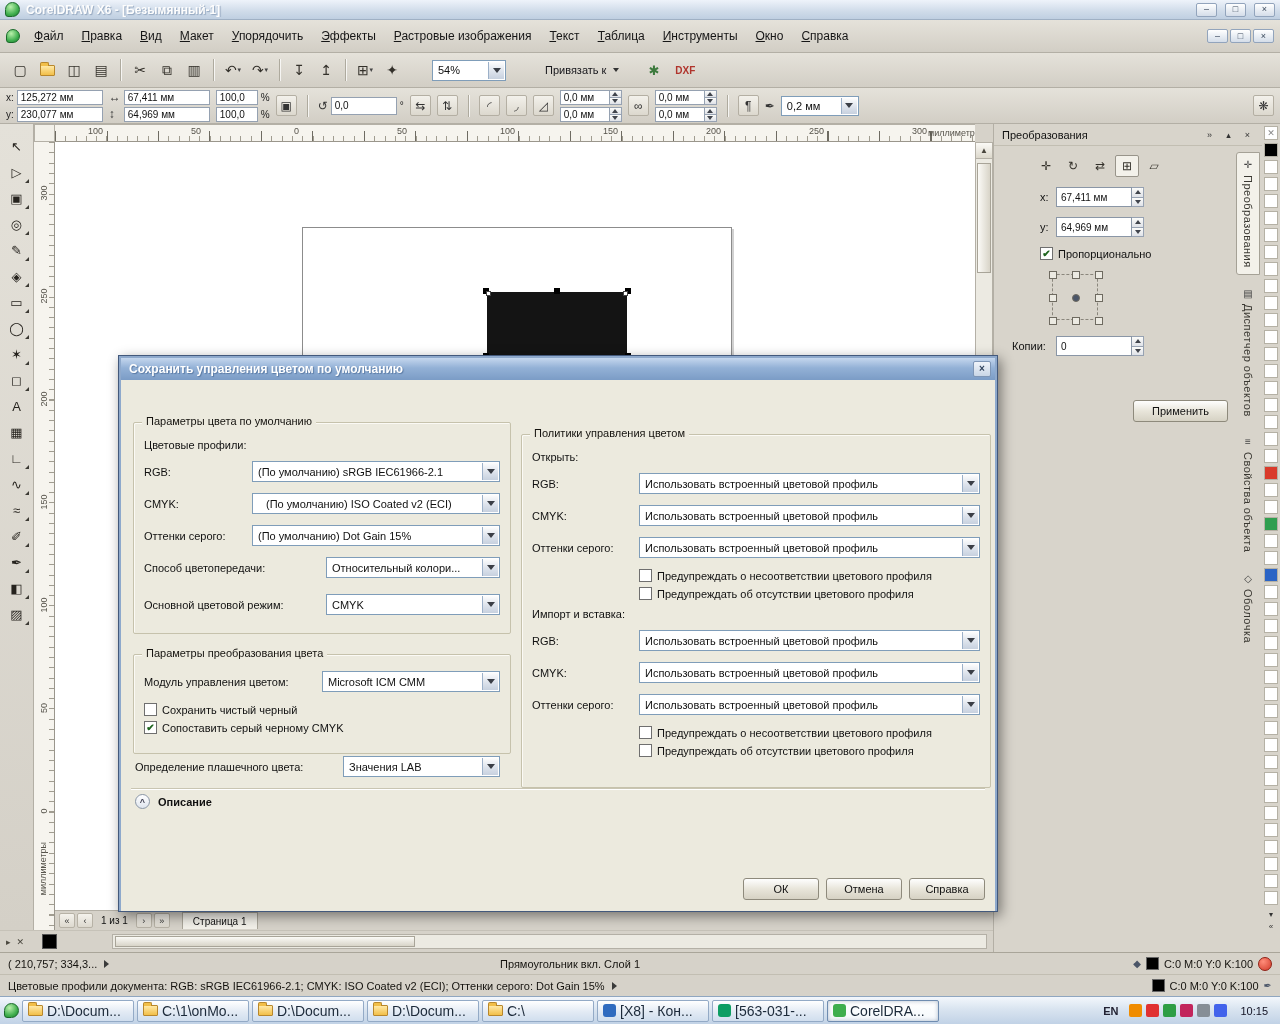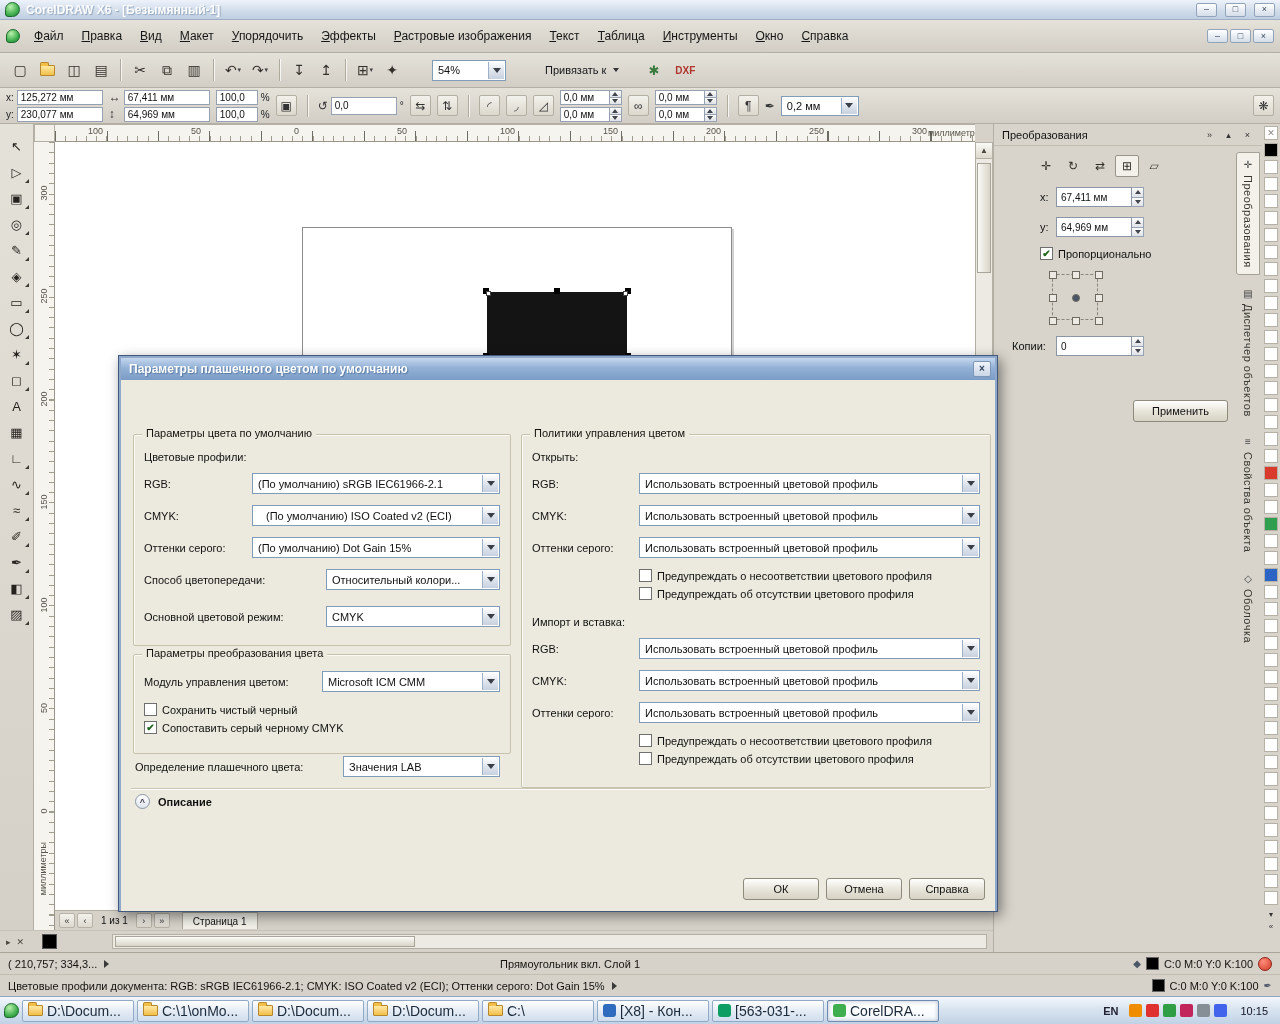--- a/index.html
+++ b/index.html
@@ -165,31 +165,31 @@
 .disk{width:11px;height:11px;background:#4d6fae;border-radius:1px;position:relative}
 .disk::after{content:"";position:absolute;left:2px;top:0;width:7px;height:4px;background:#dfe7f4}
 .disk::before{content:"";position:absolute;left:3px;bottom:1px;width:5px;height:4px;background:#fff}
 .bin{width:9px;height:10px;background:#b0ac9f;border-radius:1px 1px 2px 2px;position:relative}
 .bin::before{content:"";position:absolute;left:-2px;top:-3px;width:13px;height:2px;background:#b0ac9f}
 .group{position:absolute;border:1px solid #c6c2ac;border-radius:2px;padding:16px 10px 0 10px;box-shadow:inset 1px 1px 0 #fbfaf5}
 .glegend{position:absolute;top:-8px;left:8px;background:#eceade;padding:0 4px;font-size:11px;color:#14120e}
 .sec-label{font-size:11px;margin-bottom:10px}
 .crow{display:flex;align-items:center;margin-bottom:11px}
 .rlbl{font-size:11px;flex:none}
-.g-default{left:12px;top:54px;width:378px;height:212px}
+.g-default{left:12px;top:42px;width:378px;height:212px}
 .g-conv{left:12px;top:274px;width:378px;height:100px}
 .g-policies{left:400px;top:54px;width:470px;height:354px}
 .spot-row{position:absolute;left:14px;top:376px;display:flex;align-items:center}
 .hr-line{position:absolute;left:10px;right:10px;top:408px;border-top:1px solid #c9c5b2;box-shadow:0 1px 0 #fff}
 .desc-head{position:absolute;left:14px;top:414px;display:flex;align-items:center;gap:8px;font-size:11px}
 .chev{width:15px;height:15px;border:1px solid #8a96a6;border-radius:50%;display:flex;align-items:center;justify-content:center;font-size:9px;color:#445;background:linear-gradient(#fff,#dfe5ee);font-weight:bold}
 .desc-text{position:absolute;left:40px;top:438px;right:20px;font-size:11px;color:#17150f}
 .dlg-buttons{position:absolute;right:10px;top:498px;display:flex;gap:7px}
 .btn{min-width:76px;height:22px;background:linear-gradient(#fefefe,#e8e5da 50%,#d6d2c4);border:1px solid #8e8a7c;border-radius:3px;font-size:11px;color:#111;padding:0 8px}
-.import-label{margin-top:16px}
+.import-label{margin-top:8px}
 .cbrow.indent{margin-left:107px}
 </style>
 </head>
 <body>
 
 <div id="app">
 
   <div id="titlebar">
     <span class="corel-ico"></span>
     <span class="title-text">CorelDRAW X6 - [Безымянный-1]</span>
@@ -655,21 +655,21 @@
       <div class="sw" style="background: rgb(255, 255, 255);"></div>
       <div class="sw" style="background: rgb(255, 255, 255);"></div>
       <div class="sw" style="background: rgb(255, 255, 255);"></div>
       <div class="sw" style="background: rgb(255, 255, 255);"></div>
       <div class="pal-btn">▾</div>
       <div class="pal-btn">«</div>
     </div>
 
   <div id="dialog">
     <div class="dlg-title">
-      <span>Параметры плашечного цветом по умолчанию</span>
+      <span>Сохранить управления цветом по умолчанию</span>
       <button class="dlg-close">×</button>
     </div>
     <div class="dlg-body">
 
       <div class="group g-default">
         <span class="glegend">Параметры цвета по умолчанию</span>
         <div class="sec-label">Цветовые профили:</div>
         <div id="dc-rows">
             <div class="crow">
               <span class="rlbl" style="width: 108px;">RGB:</span>

